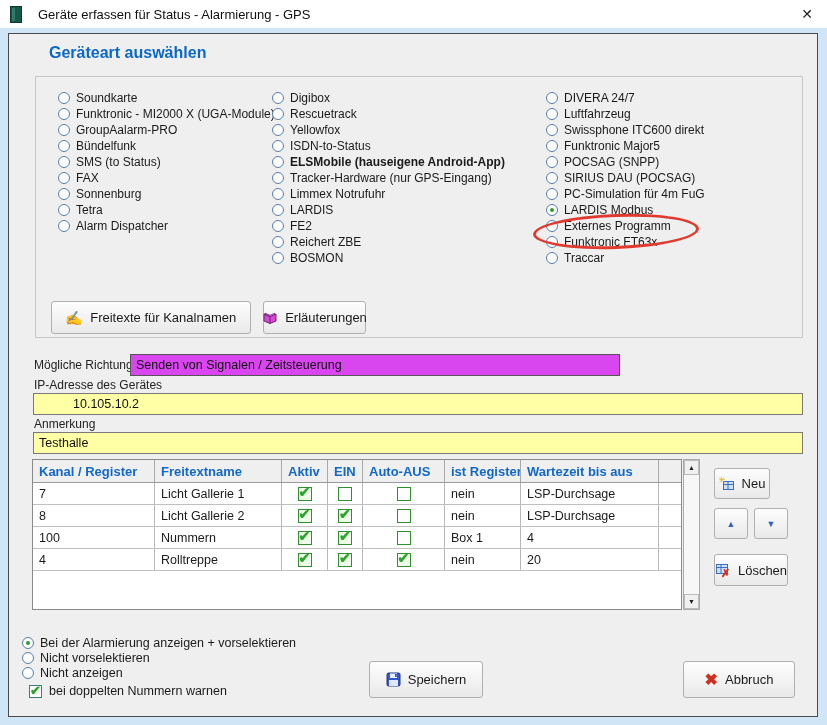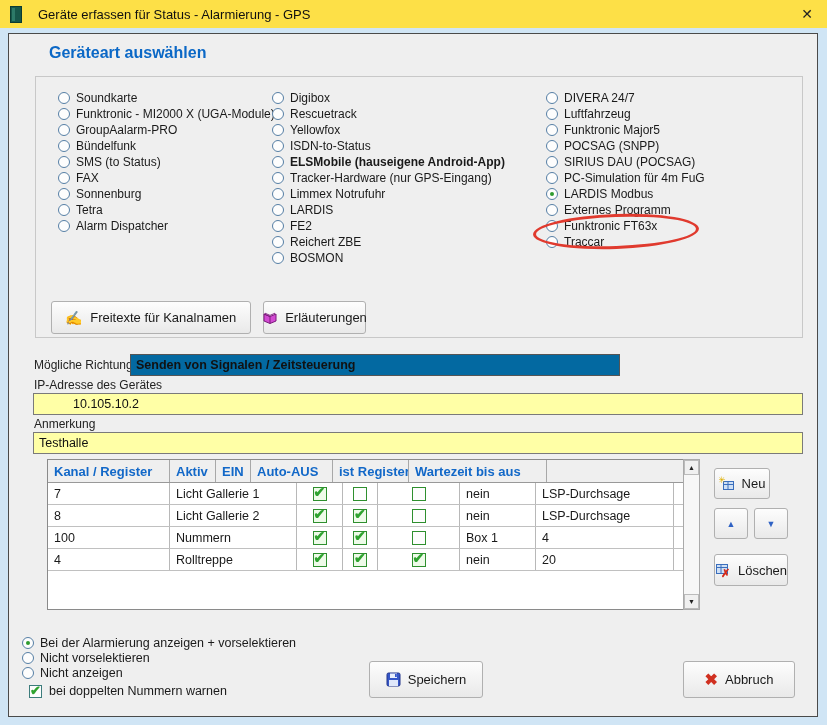--- a/index.html
+++ b/index.html
@@ -1,19 +1,19 @@
 <!DOCTYPE html>
 <html><head>
 <meta charset="utf-8">
 <style>
   html,body{margin:0;padding:0;background:#d0e5f5;font-family:"Liberation Sans",sans-serif;}
   .window{position:relative;width:827px;height:725px;background:#d0e5f5;overflow:hidden;
           -webkit-font-smoothing:antialiased;color:#1a1a1a;}
   
-  .titlebar{position:absolute;left:0;top:0;width:827px;height:28px;background:#fde047;
+  .titlebar{position:absolute;left:0;top:0;width:827px;height:28px;background:#ffffff;
             display:flex;align-items:center;}
   .titlebar .appicon{margin-left:10px;width:12px;height:17px;flex:0 0 auto;}
   .titlebar .title{margin-left:16px;font-size:13px;color:#101010;}
   .titlebar .close{position:absolute;right:8px;top:3px;width:24px;height:22px;display:flex;
             align-items:center;justify-content:center;font-size:14px;color:#222;cursor:default;}
   
   .panel{position:absolute;left:8px;top:33px;width:810px;height:684px;background:#efefef;
          border:1px solid #4a4a4a;box-sizing:border-box;}
   .heading{position:absolute;left:40px;top:10px;font-size:16px;font-weight:bold;color:#0b68c6;}
   .groupbox{position:absolute;left:26px;top:42px;width:768px;height:262px;border:1px solid #c8c8c8;
@@ -42,27 +42,27 @@
   #btn-loeschen{left:705px;top:520px;width:74px;height:32px;}
   #btn-speichern{left:360px;top:627px;width:114px;height:37px;}
   #btn-abbruch{left:674px;top:627px;width:112px;height:37px;}
   .arrow-glyph{font-size:9px;color:#2f62c4;}
   .x-glyph{font-size:16px;font-weight:bold;color:#d03020;}
   .pen-glyph{font-size:14px;color:#111;}
   
   .flabel{position:absolute;font-size:12px;color:#222;}
   .field{position:absolute;box-sizing:border-box;font-size:12.5px;color:#111;
          padding:3px 0 0 5px;}
-  #richtung-field{left:121px;top:320px;width:490px;height:22px;background:#0369a1;border:1px solid #555;font-weight:bold;}
+  #richtung-field{left:121px;top:320px;width:490px;height:22px;background:#d946ef;border:1px solid #555;}
   .yellow{background:#ffffa6;border:1px solid #7a7a7a;font-family:"Liberation Sans",sans-serif;}
   #ip-field{left:24px;top:359px;width:770px;height:22px;padding-left:39px;}
   #anm-field{left:24px;top:398px;width:770px;height:22px;}
   
   .table{position:absolute;left:23px;top:425px;width:650px;height:151px;background:#ffffff;
-         border:1px solid #8a8a8a;box-sizing:border-box;overflow:hidden;margin-left:15px;}
+         border:1px solid #8a8a8a;box-sizing:border-box;overflow:hidden;}
   .trow{display:flex;height:21px;border-bottom:1px solid #c0c0c0;}
   .trow.head{height:22px;background:#efefef;border-bottom:1px solid #999;}
   .tcell{box-sizing:border-box;border-right:1px solid #b8b8b8;padding:0 0 0 6px;font-size:12.5px;
          display:flex;align-items:center;overflow:hidden;white-space:nowrap;}
   .trow.head .tcell{font-weight:bold;color:#1268c8;font-size:13px;border-right:1px solid #a8a8a8;}
   .tcell.center{justify-content:center;padding:0;}
   .checkbox{width:14px;height:14px;border:1px solid #2e8f2e;background:#fdfdfd;position:relative;
          box-sizing:border-box;}
   .checkbox.checked{background:#eefbe9;}
   .checkbox.checked::after{content:"✔";position:absolute;left:0px;top:-4px;font-size:14px;
@@ -190,20 +190,24 @@
         <div class="radio-item">
           <span class="radio"></span>
           <span class="rlabel">DIVERA 24/7</span>
         </div>
         <div class="radio-item">
           <span class="radio"></span>
           <span class="rlabel">Luftfahrzeug</span>
         </div>
         <div class="radio-item">
           <span class="radio"></span>
+          <span class="rlabel">Swissphone ITC600 direkt</span>
+        </div>
+        <div class="radio-item">
+          <span class="radio"></span>
           <span class="rlabel">Funktronic Major5</span>
         </div>
         <div class="radio-item">
           <span class="radio"></span>
           <span class="rlabel">POCSAG (SNPP)</span>
         </div>
         <div class="radio-item">
           <span class="radio"></span>
           <span class="rlabel">SIRIUS DAU (POCSAG)</span>
         </div>
@@ -251,20 +255,21 @@
 
     <div class="flabel" style="left:25px;top:344px;">IP-Adresse des Gerätes</div>
     <div class="field yellow" id="ip-field">10.105.10.2</div>
 
     <div class="flabel" style="left:25px;top:383px;">Anmerkung</div>
     <div class="field yellow" id="anm-field">Testhalle</div>
 
     <div class="table" id="channel-table">
         <div class="trow head">
           <div class="tcell" style="width: 122px;">Kanal / Register</div>
+          <div class="tcell" style="width: 127px;">Freitextname</div>
           <div class="tcell" style="width: 46px;">Aktiv</div>
           <div class="tcell" style="width: 35px;">EIN</div>
           <div class="tcell" style="width: 82px;">Auto-AUS</div>
           <div class="tcell" style="width: 76px;">ist Register</div>
           <div class="tcell" style="width: 138px;">Wartezeit bis aus</div>
         </div>
         <div class="trow">
           <div class="tcell" style="width: 122px;">7</div>
           <div class="tcell" style="width: 127px;">Licht Gallerie 1</div>
           <div class="tcell center" style="width: 46px;">

